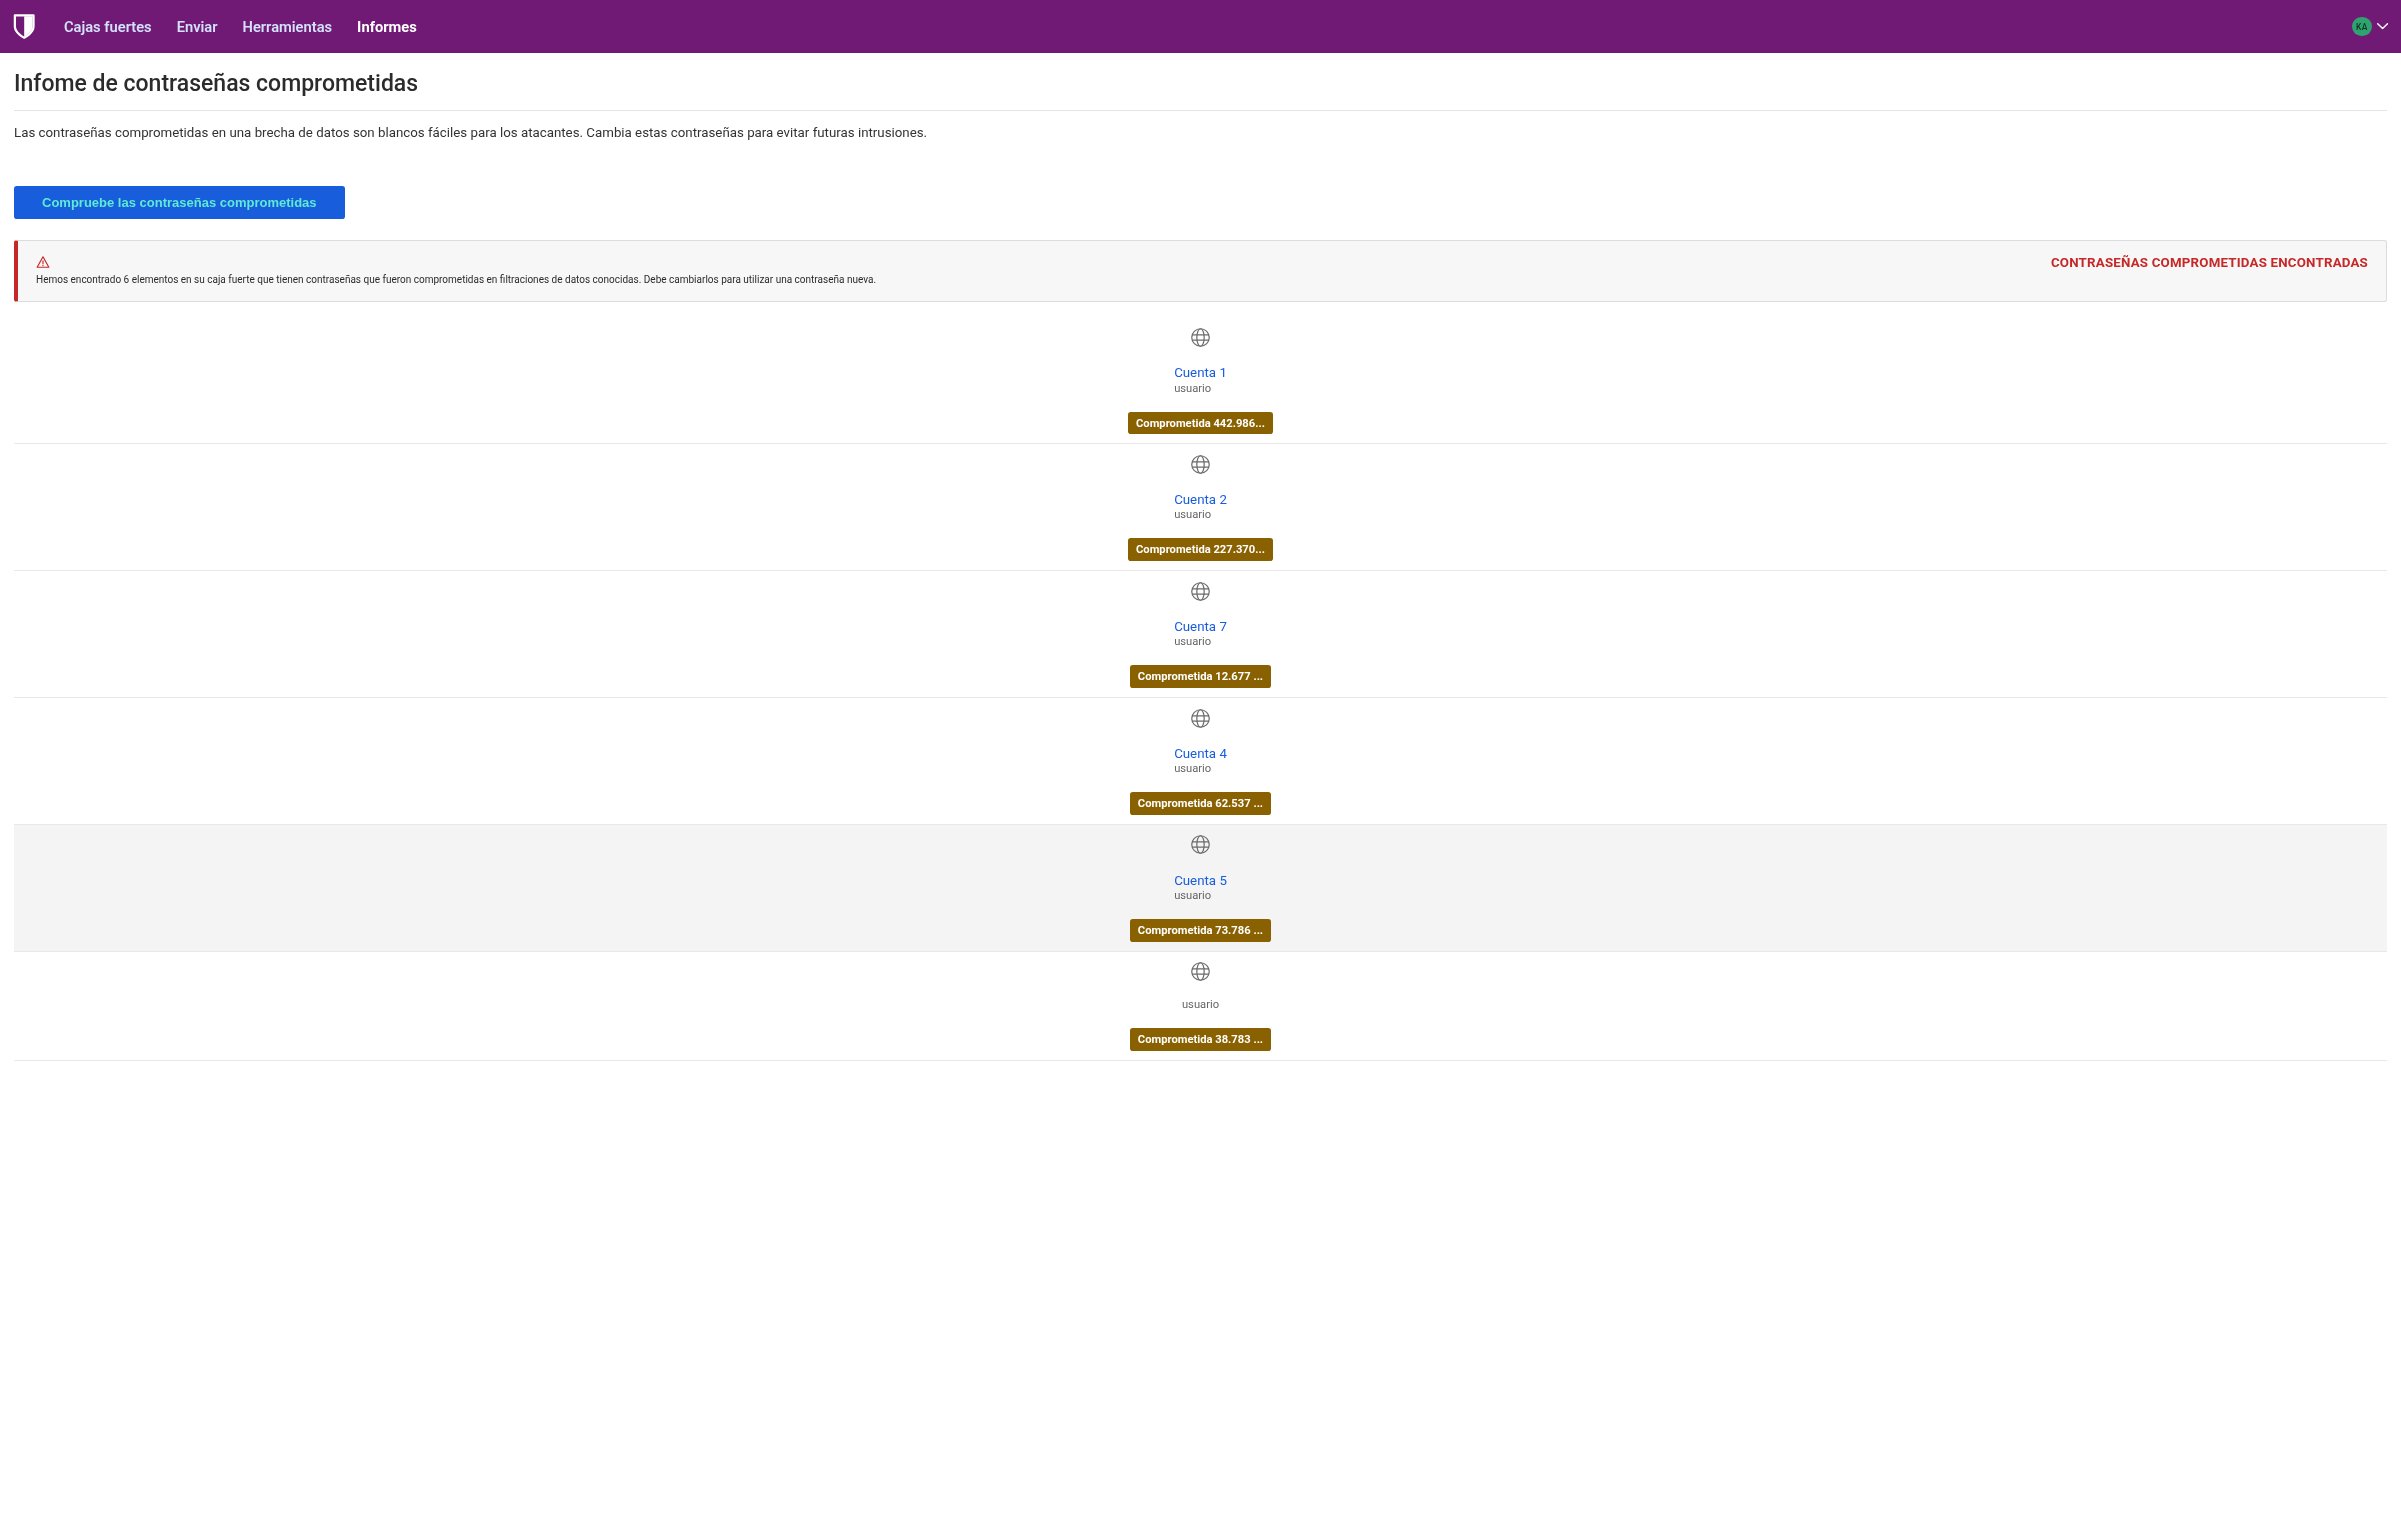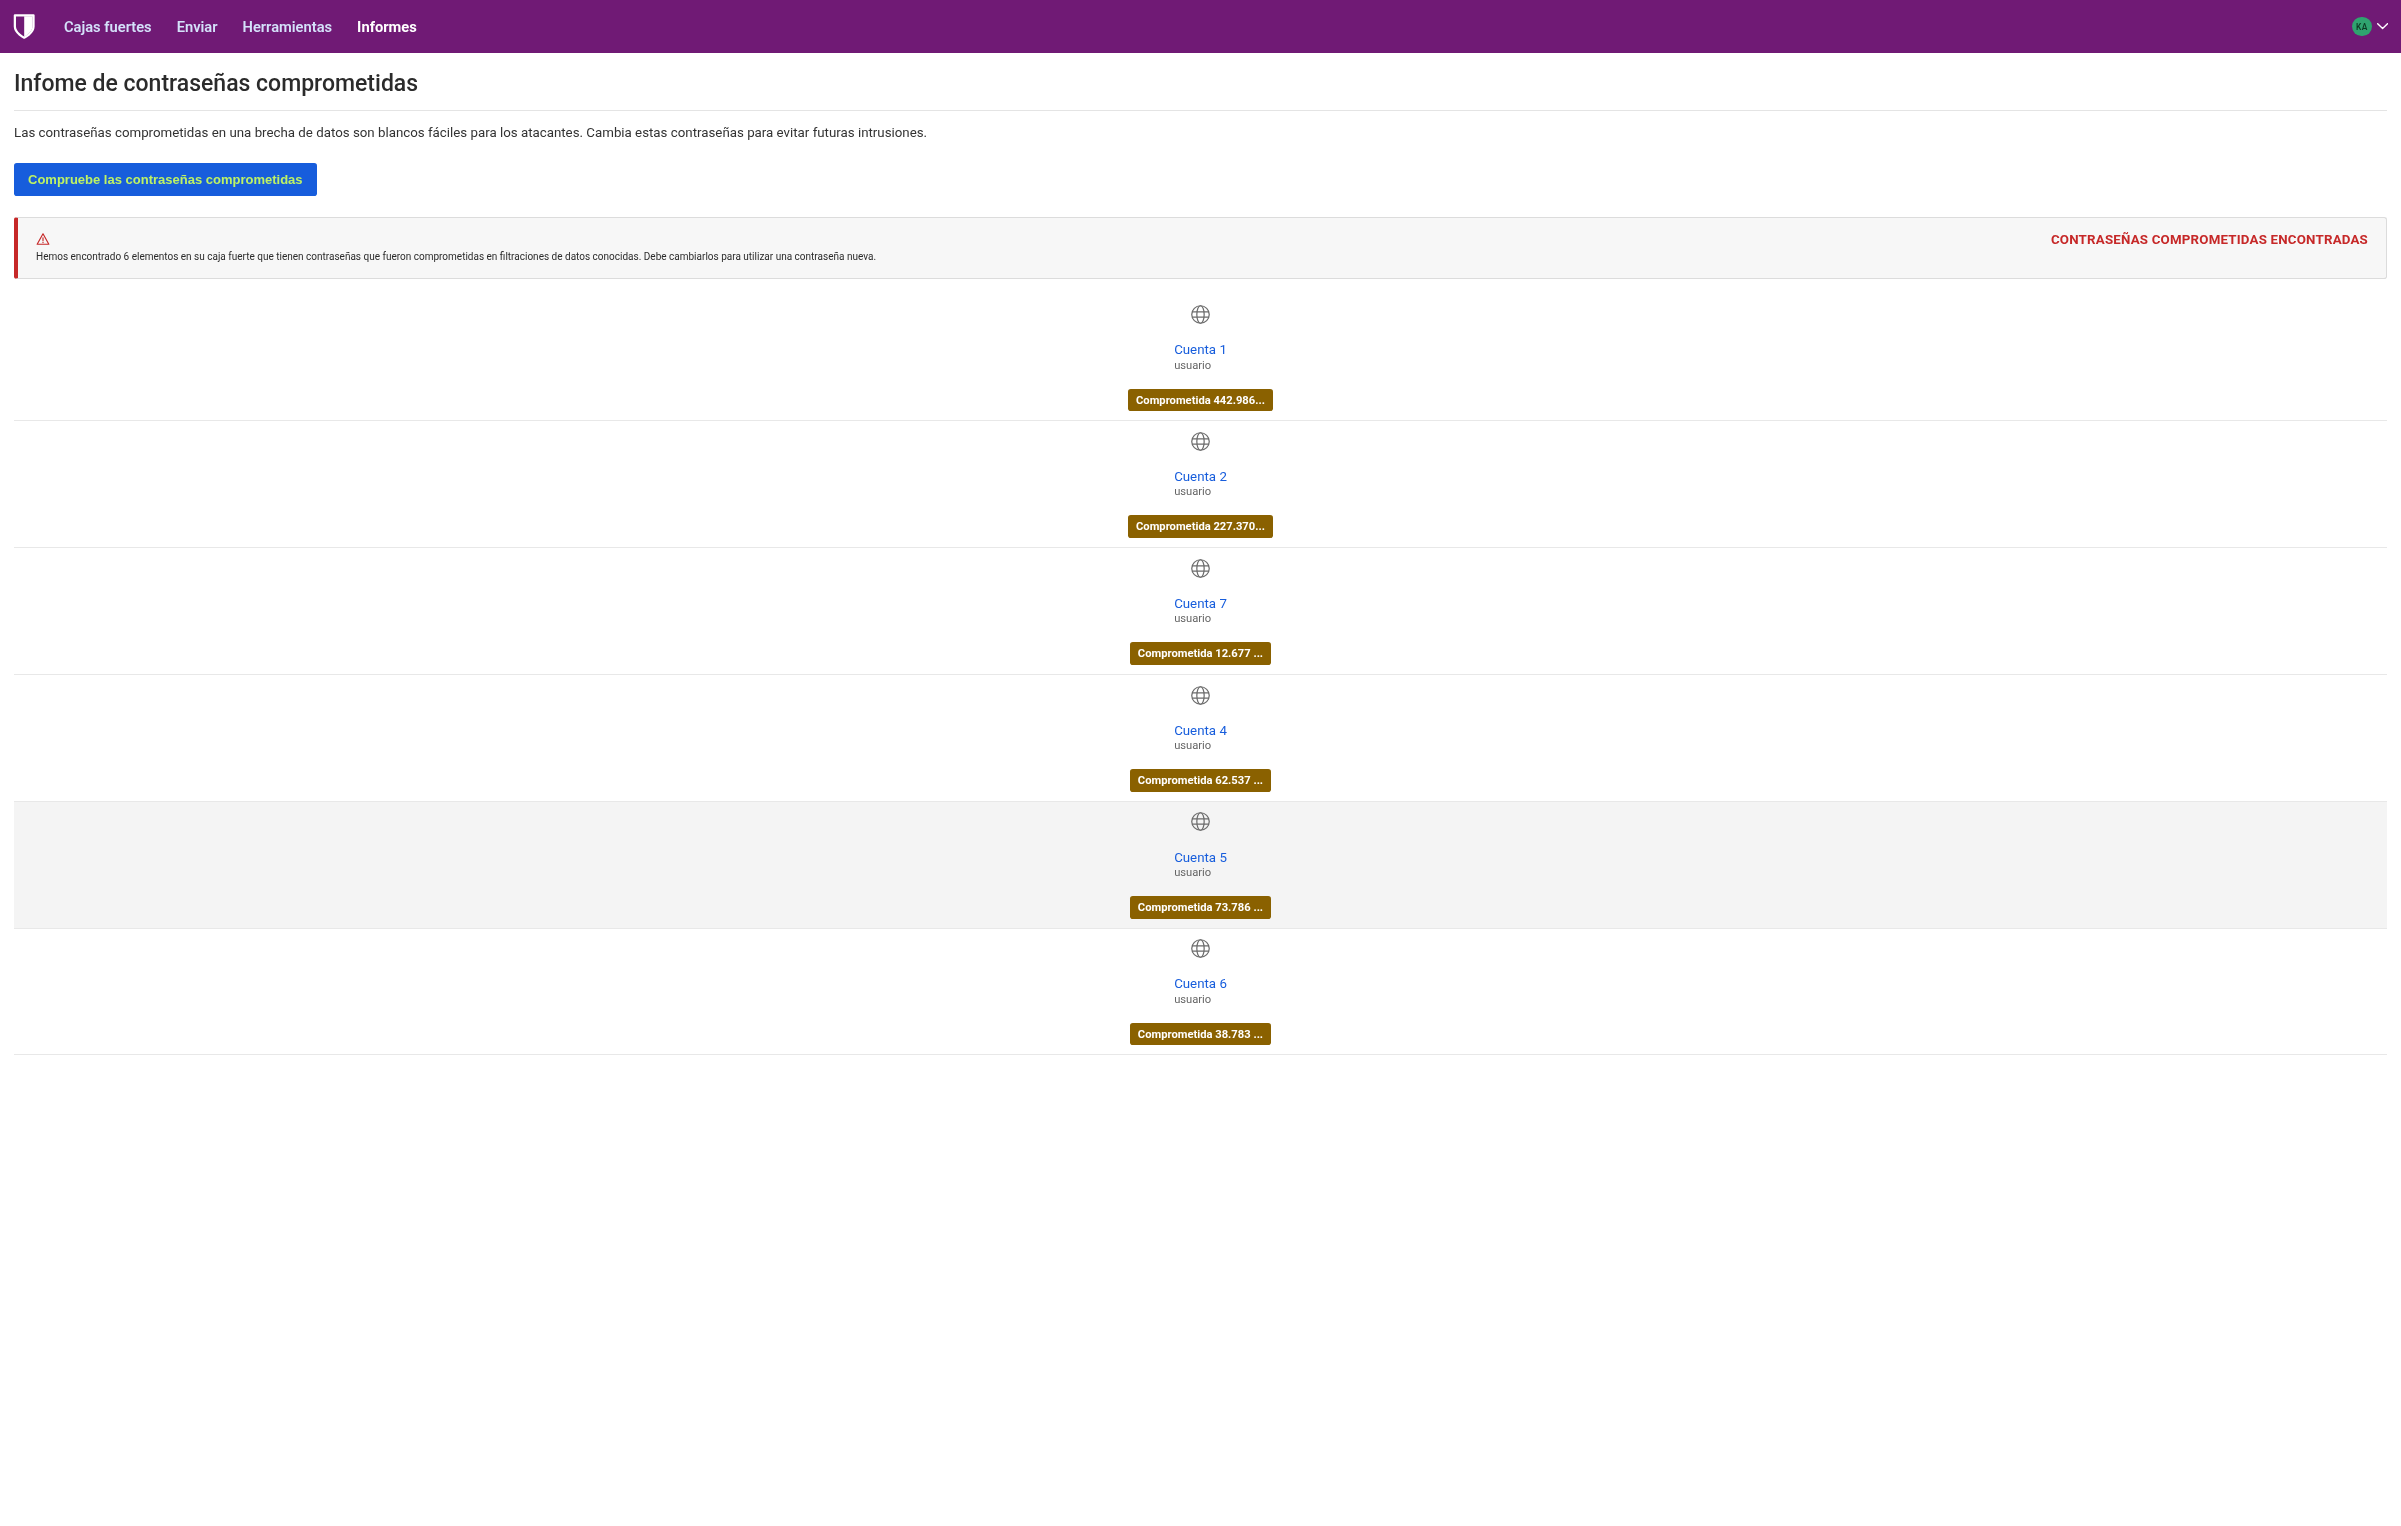--- a/index.html
+++ b/index.html
@@ -71,27 +71,28 @@
     margin-bottom: 12.6px;
   }
   .description {
     font-size: 13.3px;
     color: #333;
     line-height: 1.5;
     margin-bottom: 19.6px;
   }
   .primary-btn {
     background: #175ddc;
-    color: #bef264;
+    color: #5eead4;
     border: none;
     border-radius: 2.8px;
-    padding: 9px 14px;
+    padding: 9px 28px;
     font-size: 13px;
     font-weight: 700;
     cursor: pointer;
+    margin-top: 23px;
   }
   .alert {
     margin-top: 21px;
     border: 0.7px solid #dcdcdc;
     border-left: 4.2px solid #c62828;
     border-radius: 2.8px;
     background: #f7f7f7;
     padding: 14px 18px;
   }
   .alert-title-row {
@@ -271,20 +272,19 @@
   </div>
       <div class="row">
     <div class="globe-wrap">
           <svg class="globe-icon" viewBox="0 0 24 24">
   <circle cx="12" cy="12" r="10" fill="none" stroke="#6b6b6b" stroke-width="1.4"></circle>
   <ellipse cx="12" cy="12" rx="4.2" ry="10" fill="none" stroke="#6b6b6b" stroke-width="1.4"></ellipse>
   <path d="M2.5 9 H21.5 M2.5 15 H21.5" fill="none" stroke="#6b6b6b" stroke-width="1.4"></path>
 </svg>
         </div>
     <div class="row-text">
-      <div class="row-title">Cuenta 6</div>
       <div class="row-sub">usuario</div>
     </div>
     <div class="badge">Comprometida 38.783 ...</div>
   </div>
     </div>
 </div>
 
 
 </body></html>

